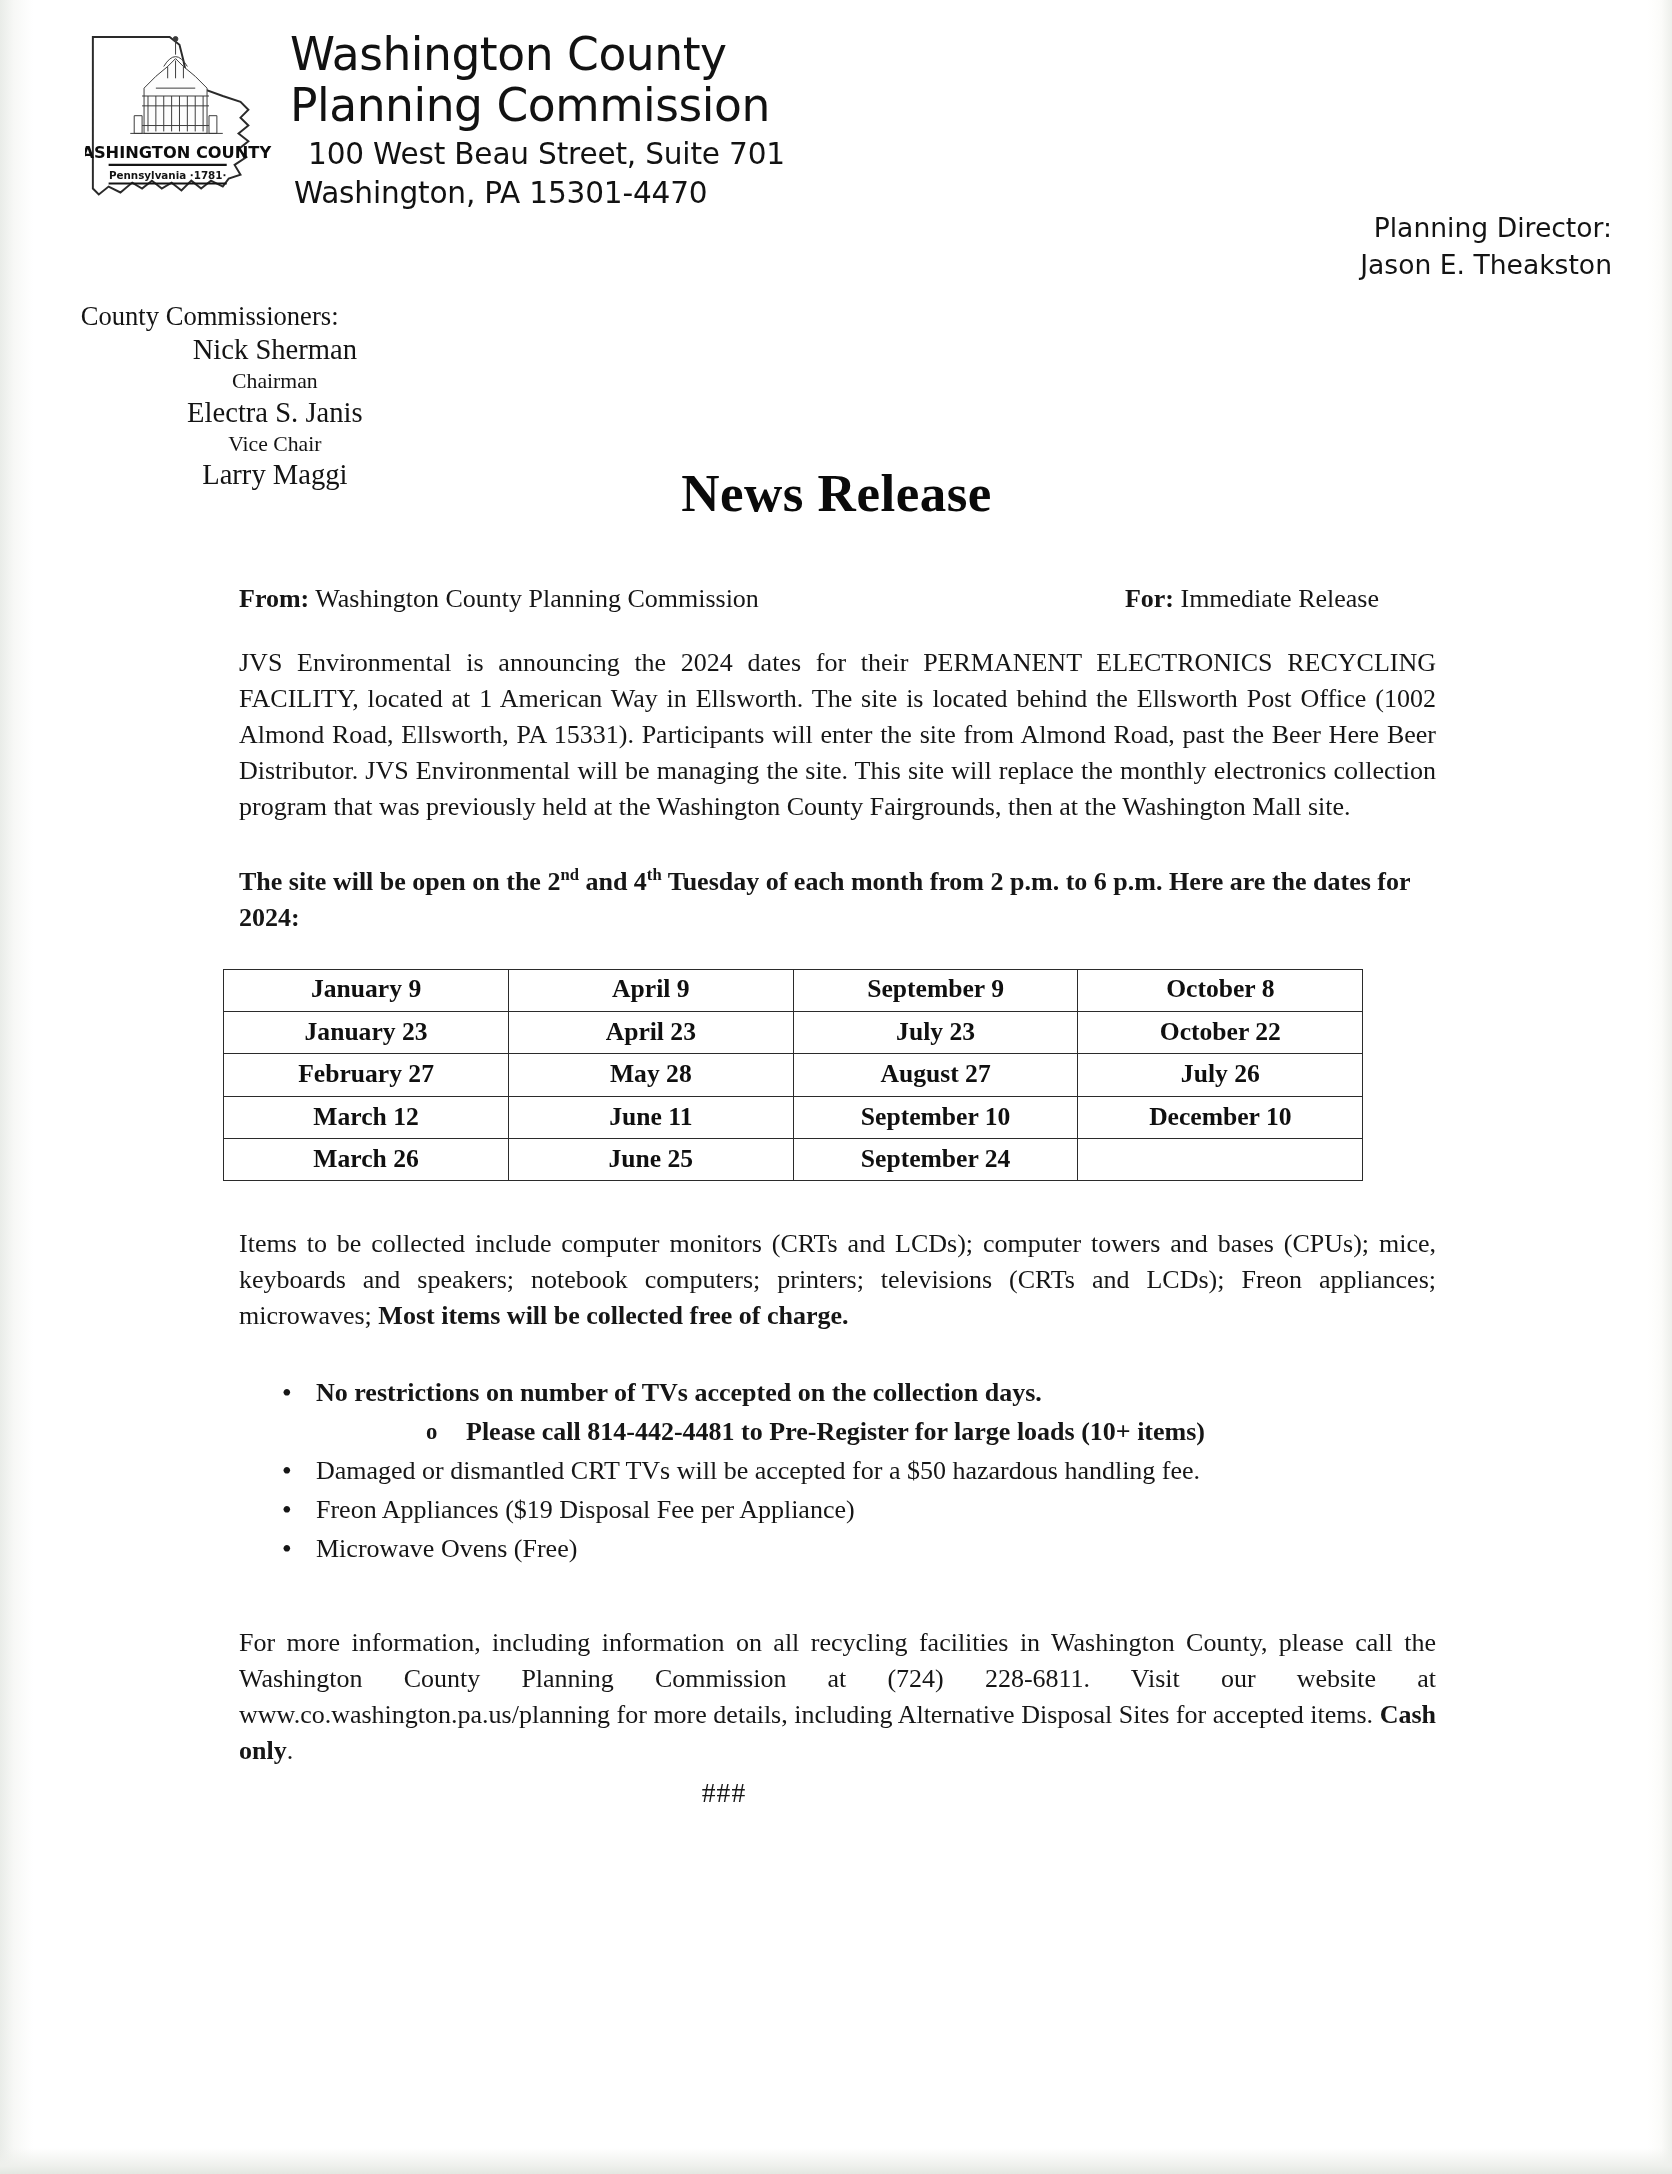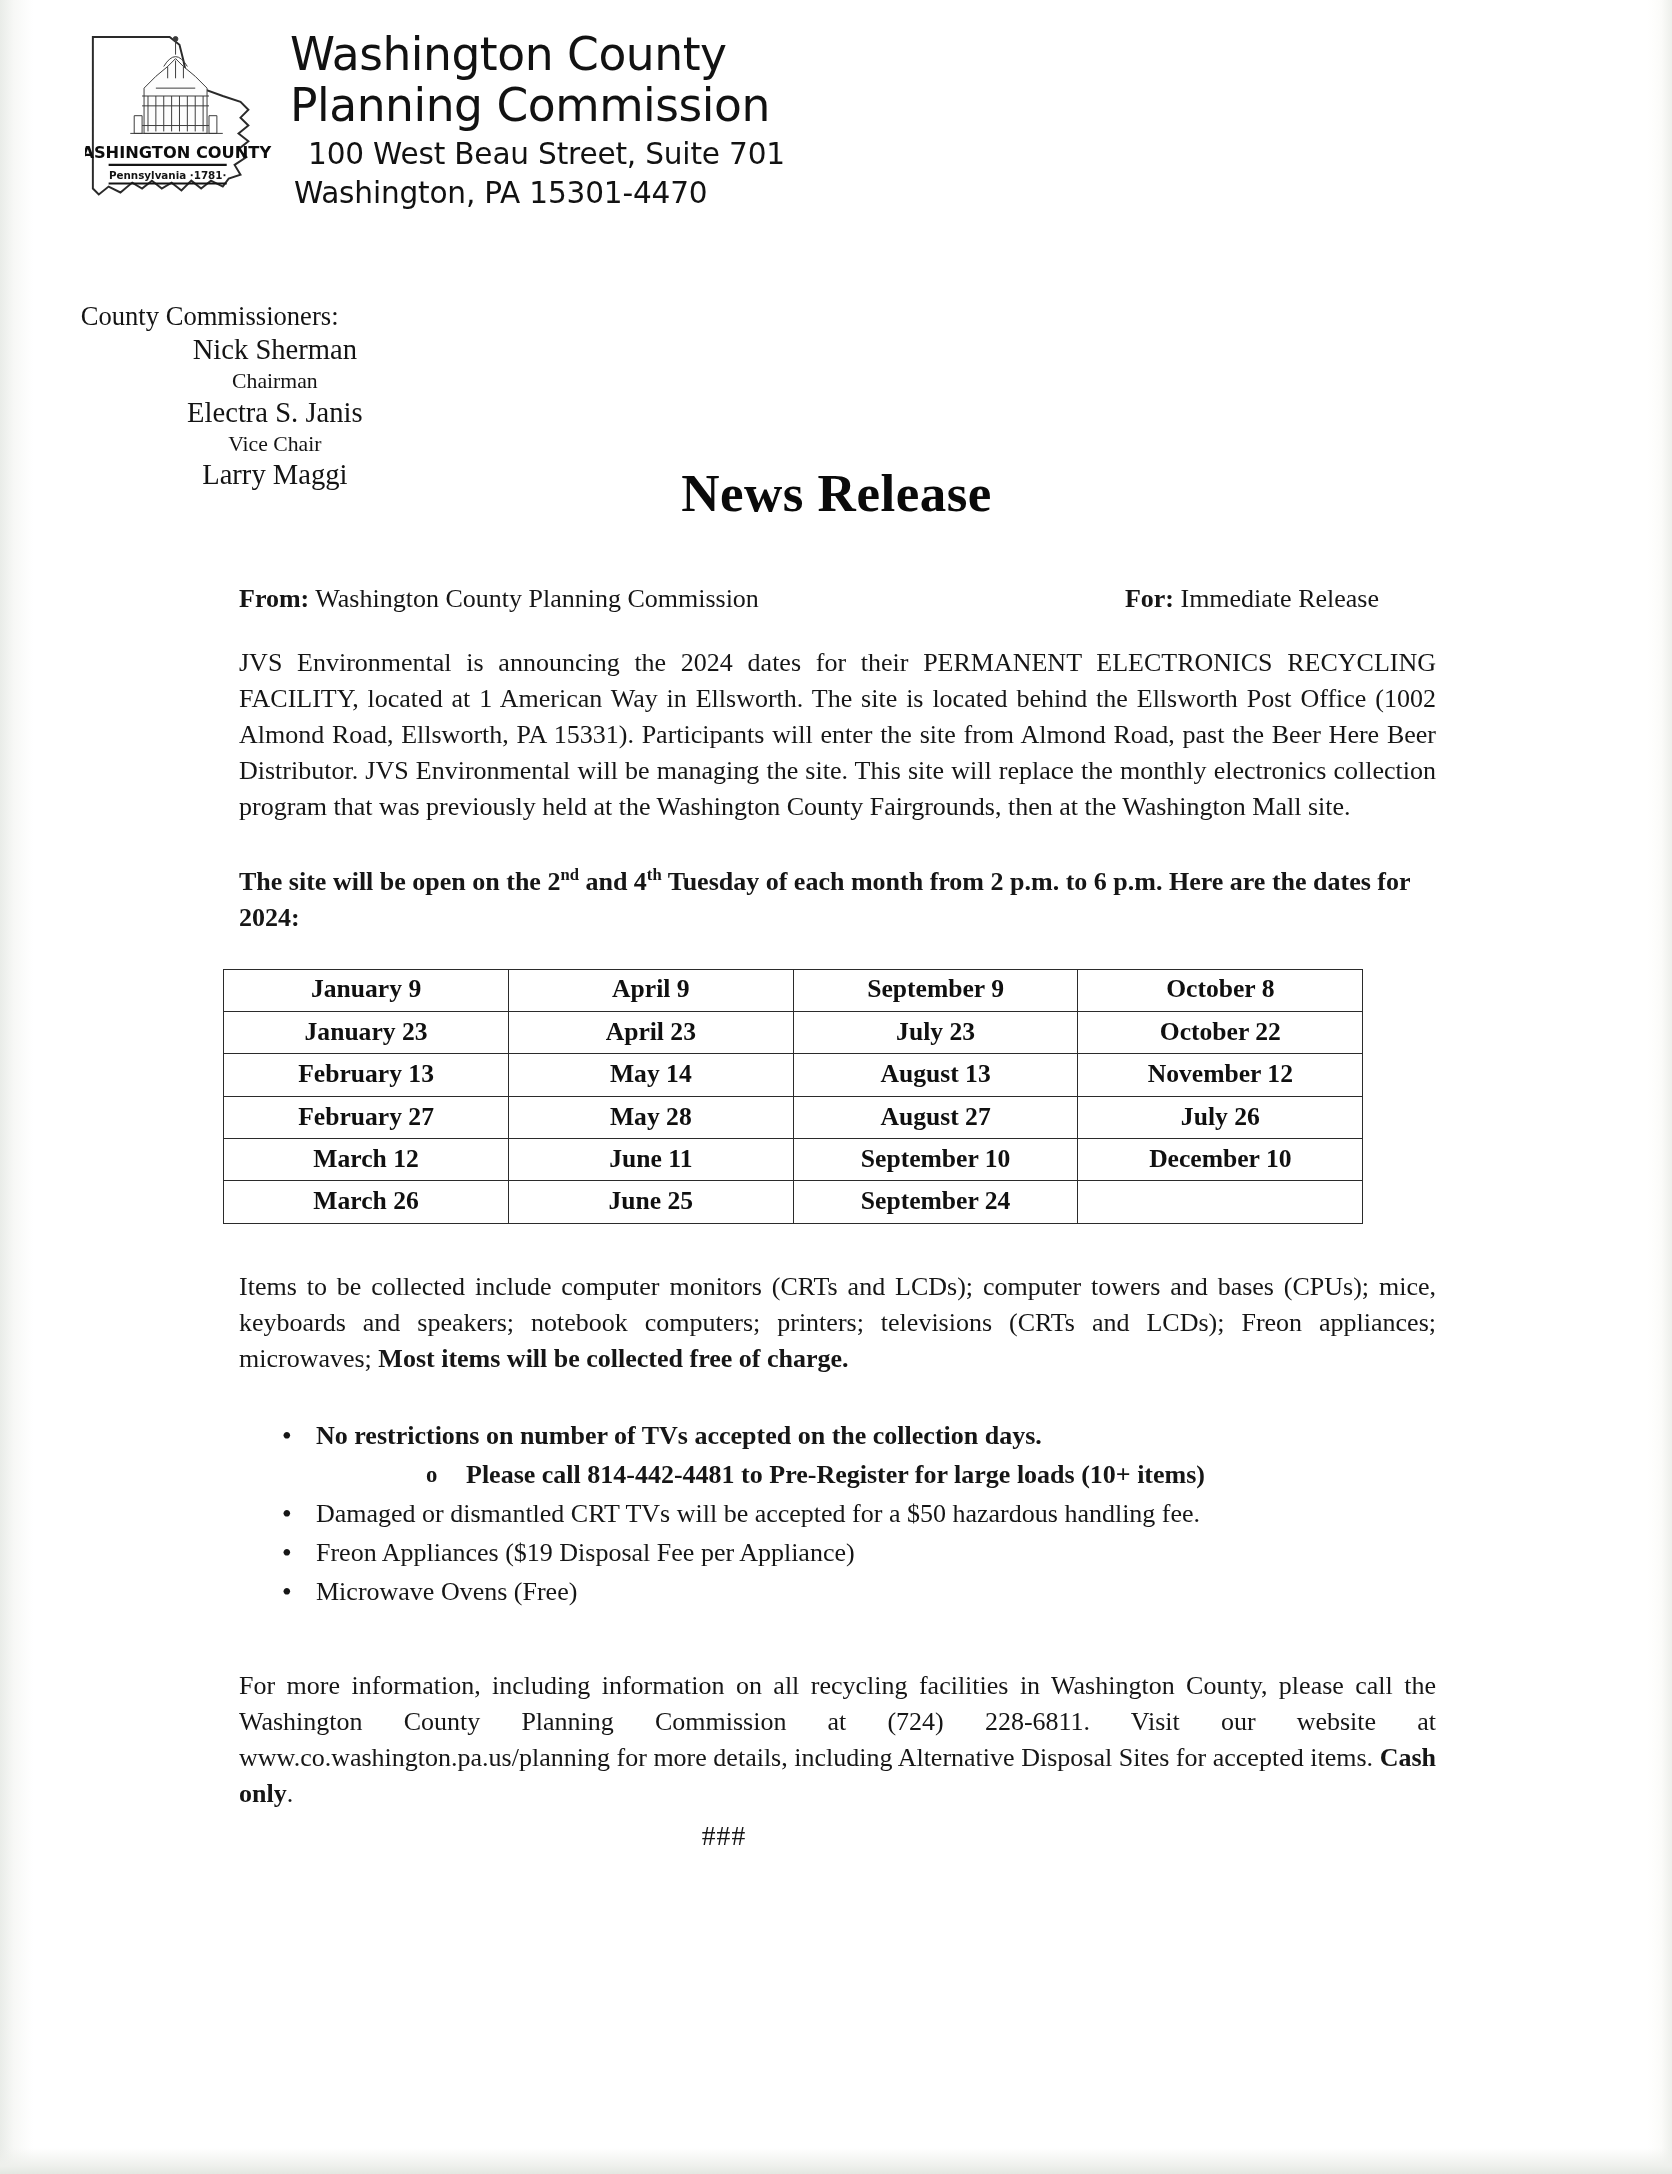--- a/index.html
+++ b/index.html
@@ -285,20 +285,24 @@
     </div>
 
     <div class="lh-text">
       <div class="lh-line1">Washington County</div>
       <div class="lh-line2">Planning Commission</div>
       <div class="lh-addr1">100 West Beau Street, Suite 701</div>
       <div class="lh-addr2">Washington, PA  15301-4470</div>
     </div>
   </div>
 
+  <div class="director">
+    <div class="director-title">Planning Director:</div>
+    <div class="director-name">Jason  E. Theakston</div>
+  </div>
 
   <div class="commissioners">
     <div class="comm-head">County Commissioners:</div>
     <div class="comm-name">Nick Sherman</div>
     <div class="comm-role">Chairman</div>
     <div class="comm-name">Electra S. Janis</div>
     <div class="comm-role">Vice Chair</div>
     <div class="comm-name">Larry Maggi</div>
   </div>
 
@@ -334,26 +338,20 @@
           <td>January 9</td>
           <td>April 9</td>
           <td>September 9</td>
           <td>October 8</td>
         </tr>
         <tr>
           <td>January 23</td>
           <td>April 23</td>
           <td>July 23</td>
           <td>October 22</td>
-        </tr>
-        <tr>
-          <td>February 13</td>
-          <td>May 14</td>
-          <td>August 13</td>
-          <td>November 12</td>
         </tr>
         <tr>
           <td>February 27</td>
           <td>May 28</td>
           <td>August 27</td>
           <td>July 26</td>
         </tr>
         <tr>
           <td>March 12</td>
           <td>June 11</td>

